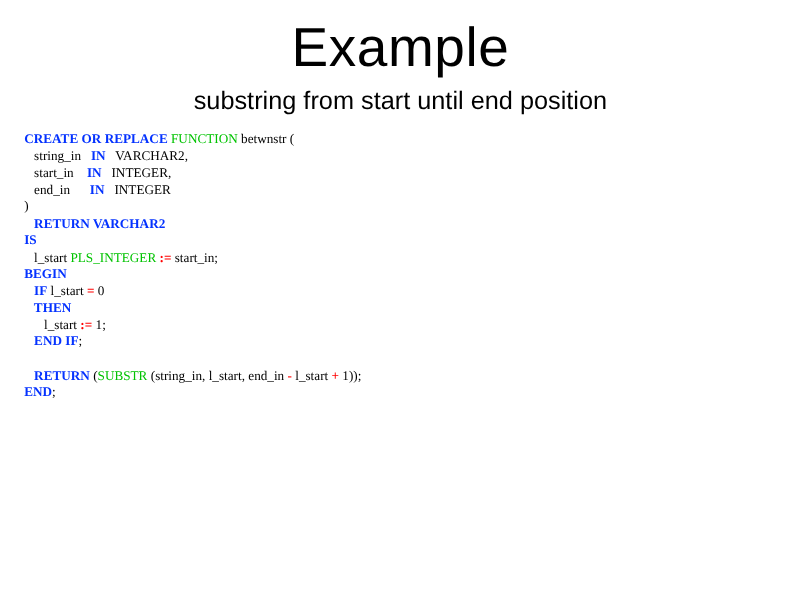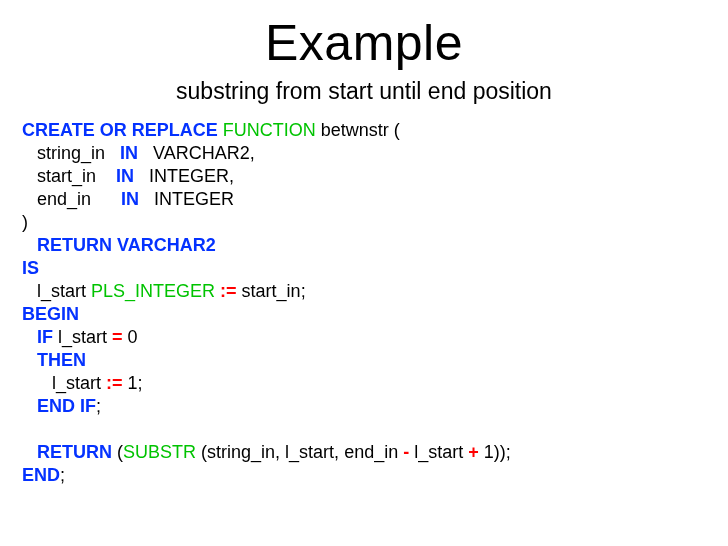--- a/index.html
+++ b/index.html
@@ -26,22 +26,22 @@
     letter-spacing: 0.5px;
   }
   .subtitle {
     text-align: center;
     font-size: 23px;
     font-weight: 400;
     margin: 0 0 14px 0;
   }
   pre.code {
     margin: 0;
-    font-family: Liberation Sans, sans-serif;
-    font-size: 18px;
+    font-family: Liberation Serif, serif;
+    font-size: 12px;
     line-height: 1.28;
     white-space: pre;
     font-weight: 400;
   }
   .kw   { color: #0432ff; font-weight: bold; }   
   .func { color: #00c300; }                     
   .id   { color: #000; }                        
   .op   { color: #ff0000; font-weight: bold; }  
   .pn   { color: #000; }                        
 </style>

